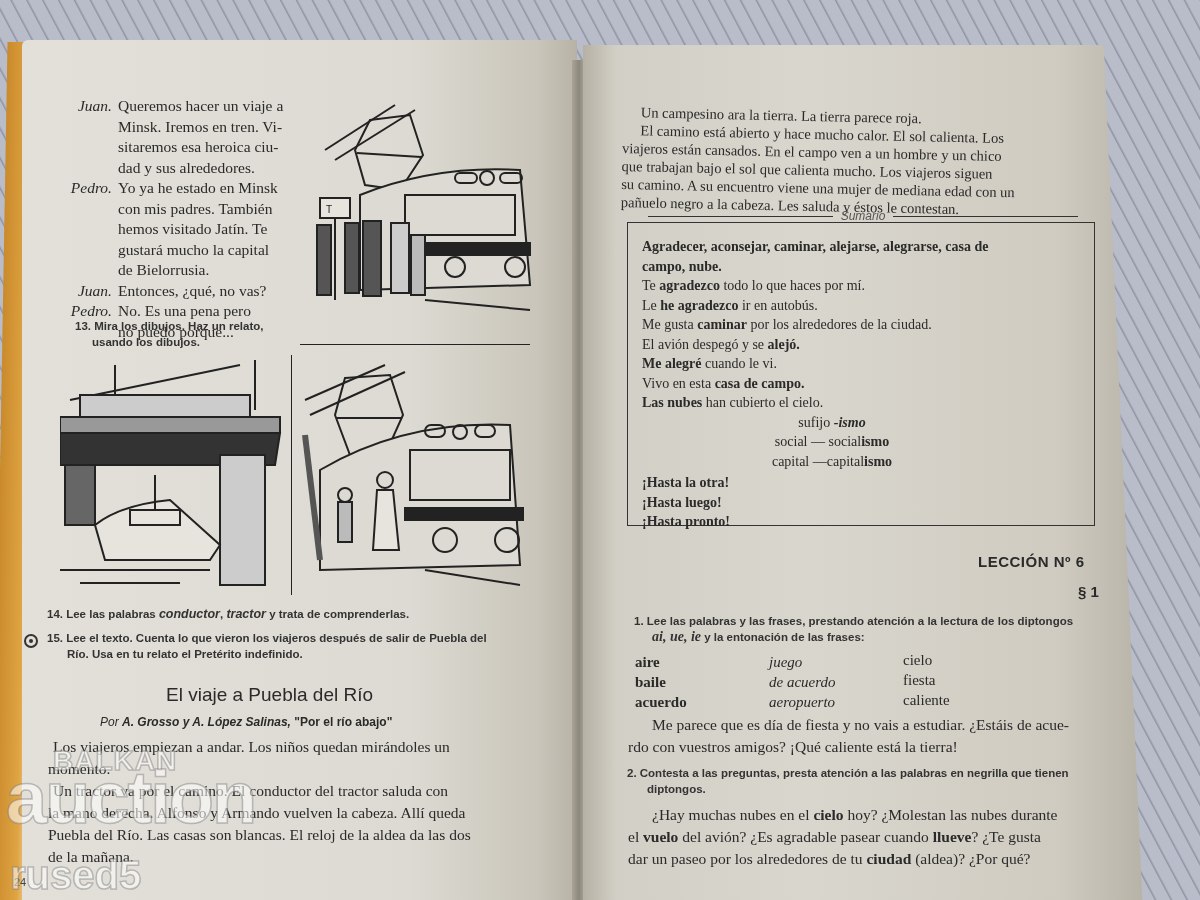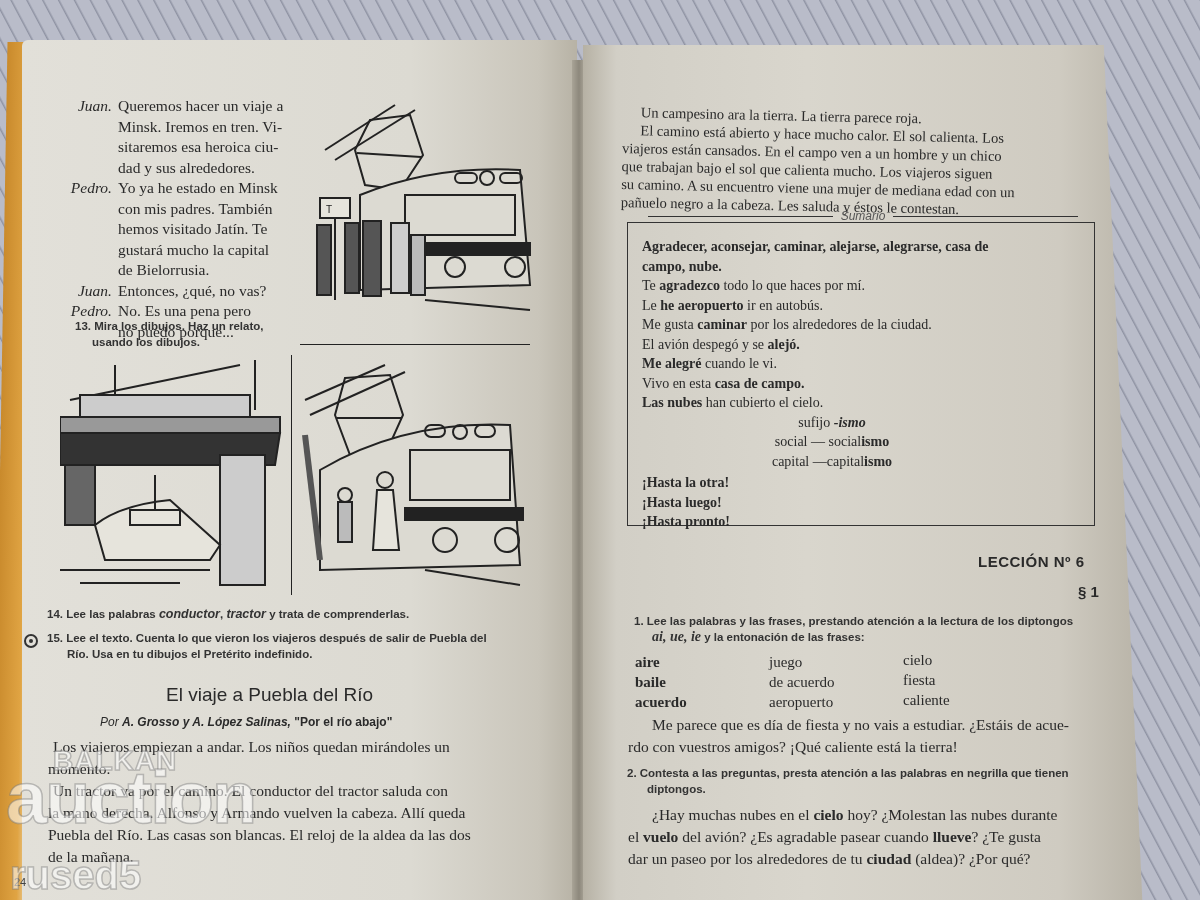--- a/index.html
+++ b/index.html
@@ -163,21 +163,21 @@
     <line x1="130" y1="210" x2="225" y2="225"></line>
   </svg>
 </div>
 
 <div class="txt small-bold" style="left:47px; top:606px;">
   <span>14. Lee las palabras </span><i style="font-size:12.5px">conductor</i><span>, </span><i style="font-size:12.5px">tractor</i><span> y trata de comprenderlas.</span>
 </div>
 <div class="audio-icon"></div>
 <div class="txt small-bold" style="left:47px; top:630px;">
   <span style="display:block">15. Lee el texto. Cuenta lo que vieron los viajeros después de salir de Puebla del</span>
-  <span style="display:block; padding-left:20px">Río. Usa en tu dibujos el Pretérito indefinido.</span>
+  <span style="display:block; padding-left:20px">Río. Usa en tu relato el Pretérito indefinido.</span>
 </div>
 
 <div class="txt sans" style="left:166px; top:683px; font-size:19px; line-height:24px;">El viaje a Puebla del Río</div>
 <div class="txt sans" style="left:100px; top:712px; font-size:12px; font-weight:bold;">
   <i style="font-weight:normal">Por </i><i>A. Grosso y A. López Salinas,</i><span> "Por el río abajo"</span>
 </div>
 
 <div class="txt" style="left:48px; top:736px; font-size:15.5px; line-height:22px;">
   <span style="display:block; padding-left:5px">Los viajeros empiezan a andar. Los niños quedan mirándoles un</span>
   <span style="display:block">momento.</span>
@@ -201,21 +201,21 @@
   <div class="rule"></div>
   <span>Sumario</span>
   <div class="rule"></div>
 </div>
 <div class="sumario-box"></div>
 
 <div class="txt" style="left:642px; top:237px; font-size:14px; line-height:19.5px;">
   <b style="display:block">Agradecer, aconsejar, caminar, alejarse, alegrarse, casa de</b>
   <b style="display:block">campo, nube.</b>
   <span style="display:block"><span>Te </span><b>agradezco</b><span> todo lo que haces por mí.</span></span>
-  <span style="display:block"><span>Le </span><b>he aeropuerto</b><span> ir en autobús.</span></span>
+  <span style="display:block"><span>Le </span><b>he agradezco</b><span> ir en autobús.</span></span>
   <span style="display:block"><span>Me gusta </span><b>caminar</b><span> por los alrededores de la ciudad.</span></span>
   <span style="display:block"><span>El avión despegó y se </span><b>alejó.</b><span></span></span>
   <span style="display:block"><span></span><b>Me alegré</b><span> cuando le vi.</span></span>
   <span style="display:block"><span>Vivo en esta </span><b>casa de campo.</b><span></span></span>
   <span style="display:block"><span></span><b>Las nubes</b><span> han cubierto el cielo.</span></span>
   <div class="center-col" style="width:380px;">
     <span style="display:block"><span>sufijo </span><b><i>-ismo</i></b></span>
     <span style="display:block"><span>social — social</span><b>ismo</b></span>
     <span style="display:block"><span>capital —capital</span><b>ismo</b></span>
   </div>
@@ -230,21 +230,21 @@
 <div class="txt small-bold" style="left:634px; top:613px;">
   <span style="display:block">1. Lee las palabras y las frases, prestando atención a la lectura de los diptongos</span>
   <span style="display:block; padding-left:18px"><i style="font-family:'Liberation Serif',serif; font-size:14px">ai, ue, ie</i><span> y la entonación de las frases:</span></span>
 </div>
 
 <div class="txt" style="left:635px; top:652px; font-size:15px; line-height:20px;font-weight:bold;">
   <span style="display:block">aire</span>
   <span style="display:block">baile</span>
   <span style="display:block">acuerdo</span>
 </div>
-<div class="txt" style="left:769px; top:652px; font-size:15px; line-height:20px;">
+<div class="txt" style="left:769px; top:652px; font-size:15px; line-height:20px;font-style:italic;">
   <span style="display:block">juego</span>
   <span style="display:block">de acuerdo</span>
   <span style="display:block">aeropuerto</span>
 </div>
 <div class="txt" style="left:903px; top:650px; font-size:15px; line-height:20px;">
   <span style="display:block">cielo</span>
   <span style="display:block">fiesta</span>
   <span style="display:block">caliente</span>
 </div>
 

